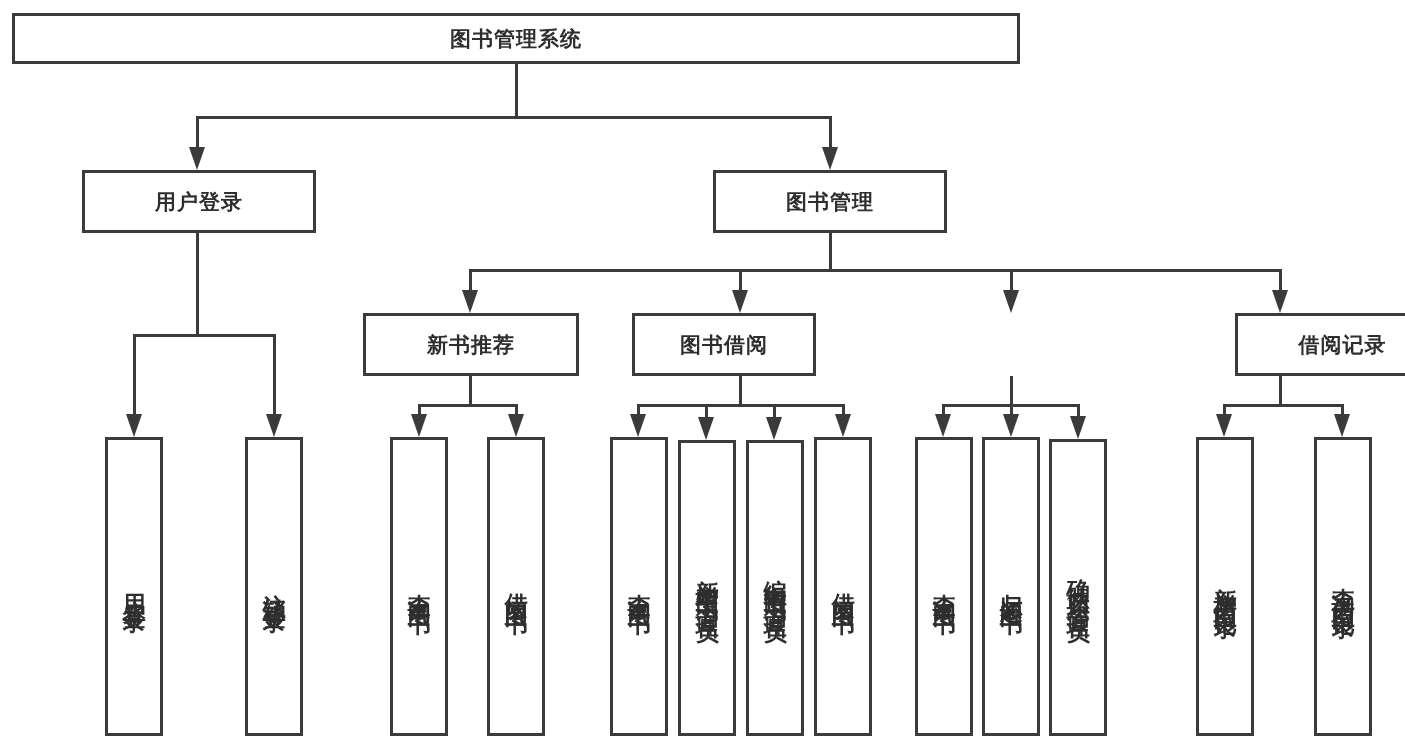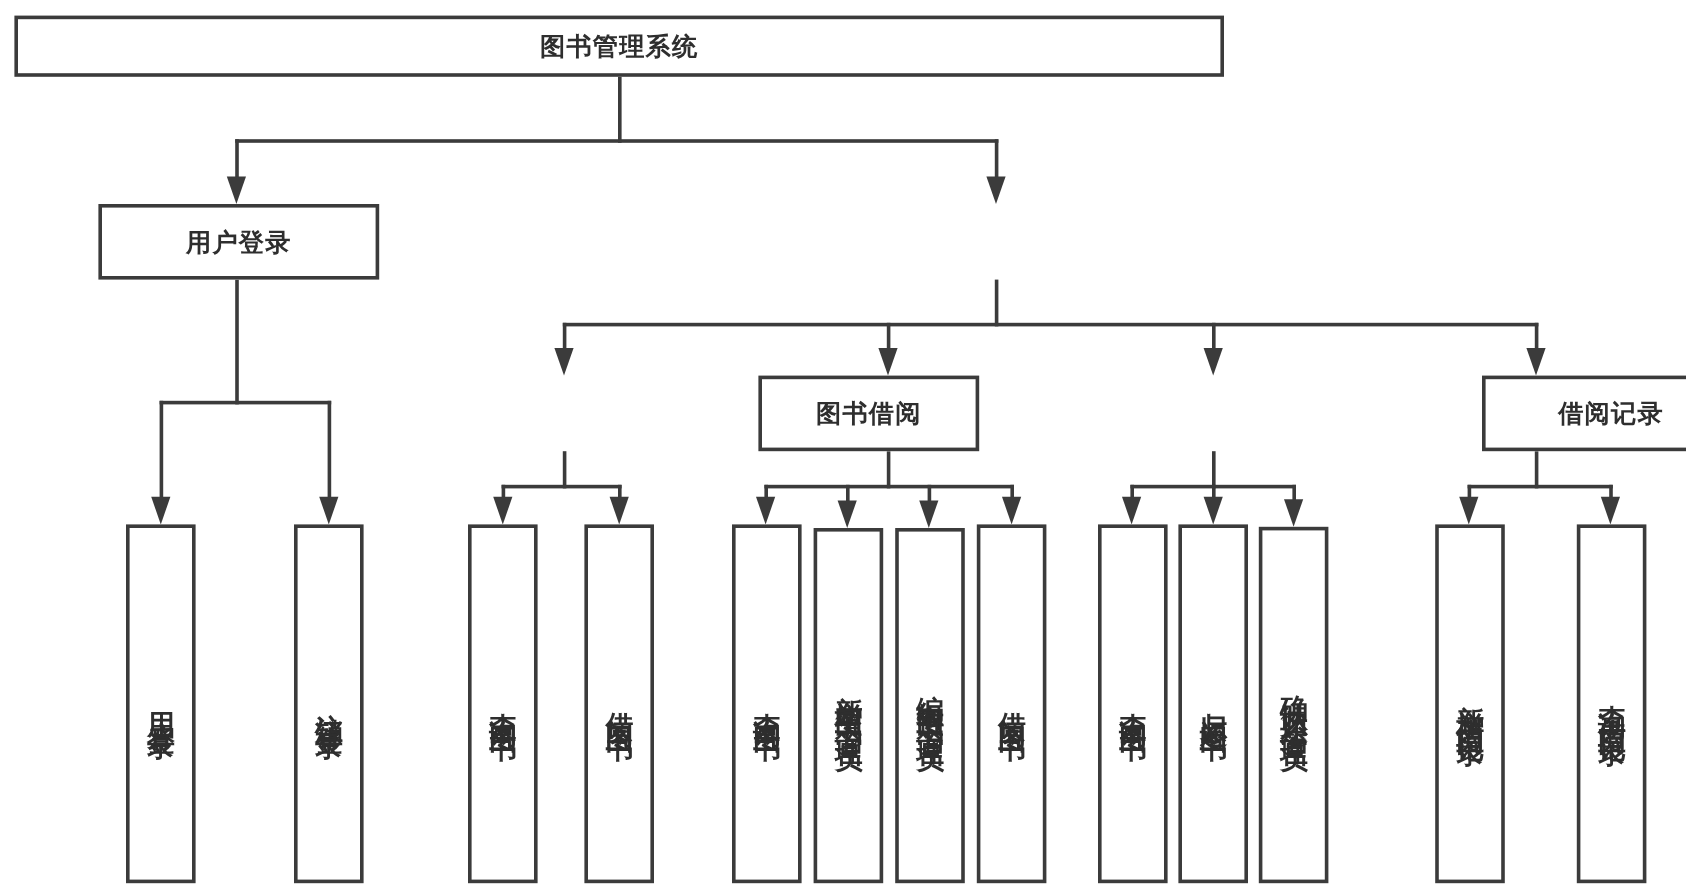--- a/index.html
+++ b/index.html
@@ -110,21 +110,27 @@
   <div class="vline" style="left:1341px;top:404px;height:13px"></div>
   <div class="arrow" style="left:1334px;top:414px"></div>
 
   <div class="hbox" style="left:12px;top:13px;width:1008px;height:51px">
     <span>图书管理系统</span>
   </div>
 
   <div class="hbox" style="left:82px;top:170px;width:234px;height:63px">
     <span>用户登录</span>
   </div>
+  <div class="hbox" style="left:713px;top:170px;width:234px;height:63px">
+    <span>图书管理</span>
+  </div>
 
+  <div class="hbox" style="left:363px;top:313px;width:216px;height:63px">
+    <span>新书推荐</span>
+  </div>
   <div class="hbox" style="left:632px;top:313px;width:184px;height:63px">
     <span>图书借阅</span>
   </div>
   <div class="hbox" style="left:1235px;top:313px;width:215px;height:63px">
     <span>借阅记录</span>
   </div>
 
   <div class="vbox" style="left:105px">
     <span>用户登录</span>
   </div>

